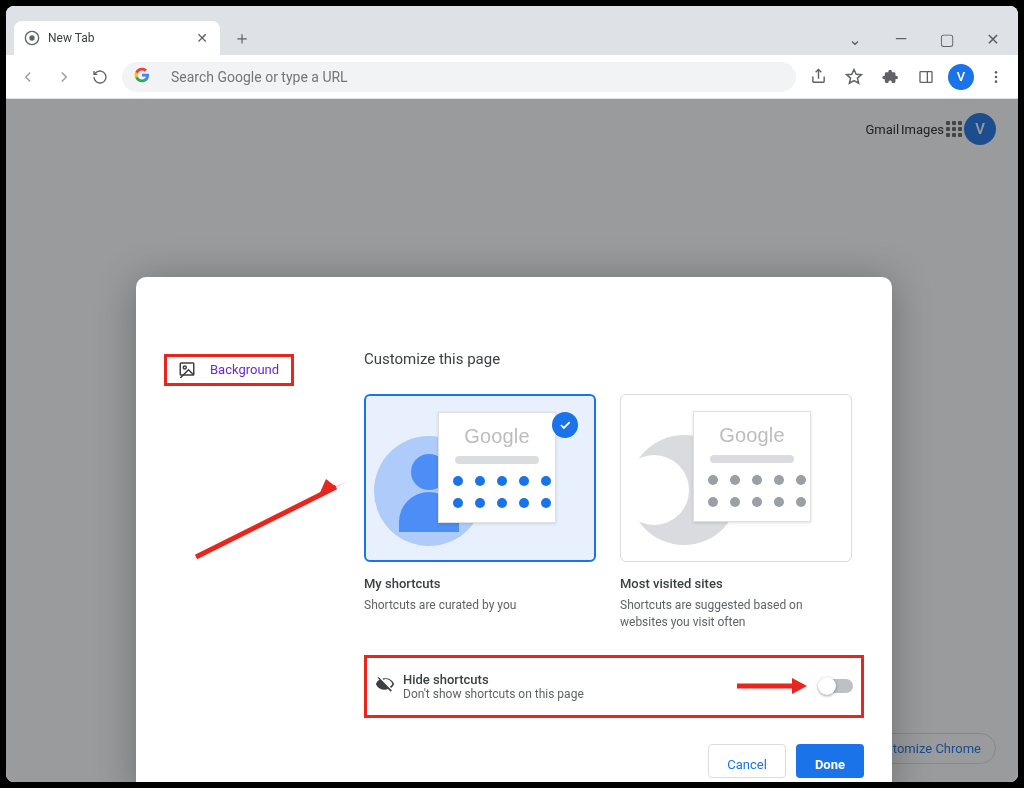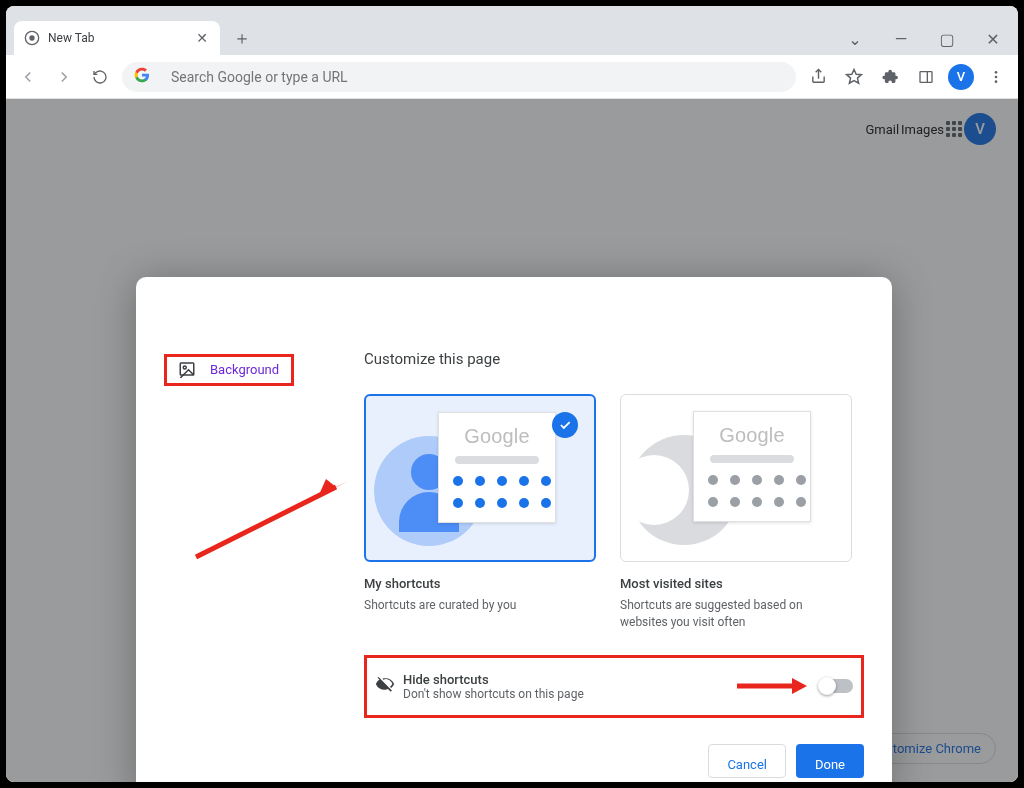--- a/index.html
+++ b/index.html
@@ -75,21 +75,21 @@
   .hide-box .eye{ width:20px;}
   .hide-box .txt .t1{ font-size:13px; font-weight:500; color:#3c4043;}
   .hide-box .txt .t2{ font-size:12px; color:#5f6368;}
   .hide-box .arrow{ margin-left:auto; display:flex; align-items:center;}
   .toggle{ width:34px; height:14px; background:#bdc1c6; border-radius:8px; position:relative; cursor:pointer; margin-left:12px;}
   .toggle::after{ content:""; position:absolute; width:18px; height:18px; border-radius:50%; background:#fff; top:-2px; left:-1px; box-shadow:0 1px 3px rgba(0,0,0,.4);}
 
   .dialog-actions{ display:flex; justify-content:flex-end; gap:10px; padding-top:26px;}
   .btn{ height:34px; padding:12px 18px; border-radius:4px; font-size:13px; cursor:pointer; border:1px solid transparent;}
   .btn.cancel{ background:#fff; border-color:#dadce0; color:#1a73e8;}
-  .btn.done{ background:#1a73e8; color:#fff; font-weight:400;}
+  .btn.done{ background:#1a73e8; color:#fff; font-weight:700;}
 
   
   .ann-arrow{ position:absolute; pointer-events:none; }
 </style>
 </head>
 <body>
 
 <div class="browser-window">
 
   <div class="tabstrip">

